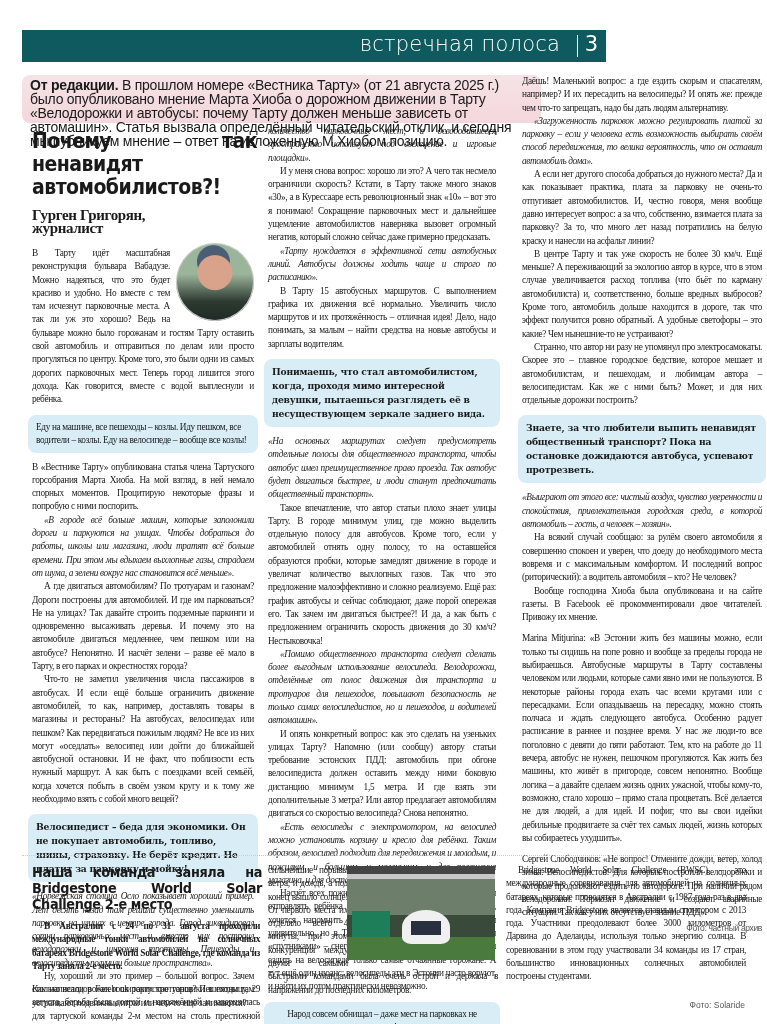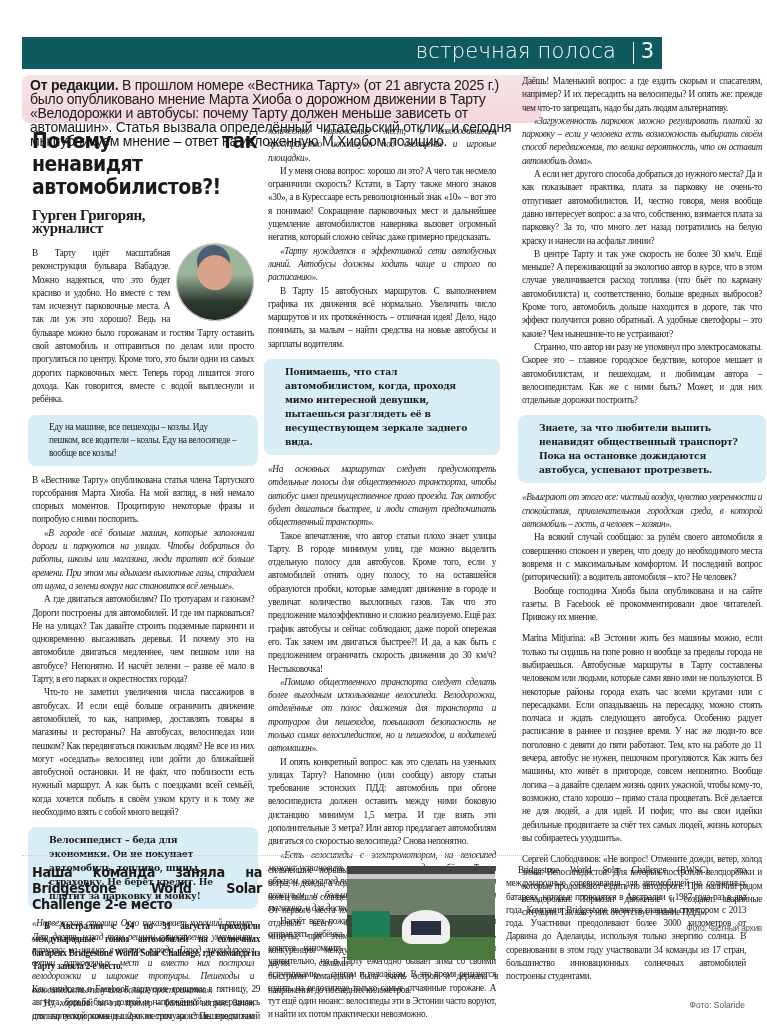--- a/index.html
+++ b/index.html
@@ -1,18 +1,18 @@
 <!DOCTYPE html>
 <html><head>
 <meta charset="utf-8">
 <style>
   html, body { margin:0; padding:0; background:#ffffff; }
   body { width:767px; height:1024px; position:relative; overflow:hidden;
          font-family:"Liberation Serif","DejaVu Serif",serif; color:#1a1a1a; }
-  .header { position:absolute; left:22px; top:37px; width:640px; height:32px; background:#0f5a5f;text-align:center; }
+  .header { position:absolute; left:22px; top:30px; width:584px; height:32px; background:#0f5a5f;text-align:center; }
   .header-title { position:absolute; right:46px; top:2px; color:#ffffff;
       font-family:"DejaVu Sans","Liberation Sans",sans-serif; font-size:21px; font-weight:300; letter-spacing:0.2px; }
   .header-sep { position:absolute; right:28px; top:5px; width:1px; height:22px; background:#ffffff; }
   .header-num { position:absolute; right:8px; top:2px; color:#ffffff;
       font-family:"DejaVu Sans","Liberation Sans",sans-serif; font-size:21px; }
 
   .editor-note { position:absolute; left:22px; top:75px; width:519px; height:48px;
       background:linear-gradient(#f6e3e6,#f3d7dc); border-radius:8px; padding:3px 8px; box-sizing:border-box;
       font-family:"Liberation Sans",sans-serif; font-size:14px; line-height:14px; letter-spacing:-0.25px; }
   .editor-note b { font-weight:bold; }
@@ -27,21 +27,21 @@
 
   .headline { font-family:"DejaVu Sans","Liberation Sans",sans-serif; font-weight:bold; font-size:21px;
       line-height:23px; letter-spacing:-0.6px; margin:2px 0 10px 0; transform:scaleX(0.9); transform-origin:left; width:250px; }
   .byline { font-weight:bold; font-size:15px; line-height:13px; margin-bottom:12px; }
   .avatar { float:right; width:78px; height:78px; border-radius:50%; margin:-4px 0 4px 6px;
       background:radial-gradient(circle at 50% 38%, #d9a38b 0 17px, transparent 18px),
                  radial-gradient(circle at 48% 24%, #4b5e76 0 16px, transparent 17px),
                  linear-gradient(#9bb59a 0 40%, #2d3a31 75%, #1f2a24 100%);
       box-shadow:inset 0 0 0 1px #ccc; }
 
-  .callout { background:#d8edf5; border-radius:8px; padding:6px 21px; margin:8px -4px 8px -4px;
+  .callout { background:#d8edf5; border-radius:8px; padding:6px 8px; margin:8px -4px 8px -4px;
       font-size:9.3px; line-height:13px; text-align:left; }
   .callout.bold { font-weight:bold; font-family:"DejaVu Serif",serif; font-size:9.2px; line-height:14px; letter-spacing:-0.2px; }
   .callout.center { text-align:center; }
 
   .sig { font-weight:normal; }
   .credit { text-align:right; font-family:"Liberation Sans",sans-serif; font-size:8.5px; color:#555; margin-top:2px; }
 
   .divider { position:absolute; left:22px; top:855px; width:728px; border-top:1px dotted #cccccc; }
 
   .b1 { left:32px; width:228px; top:864px; }

